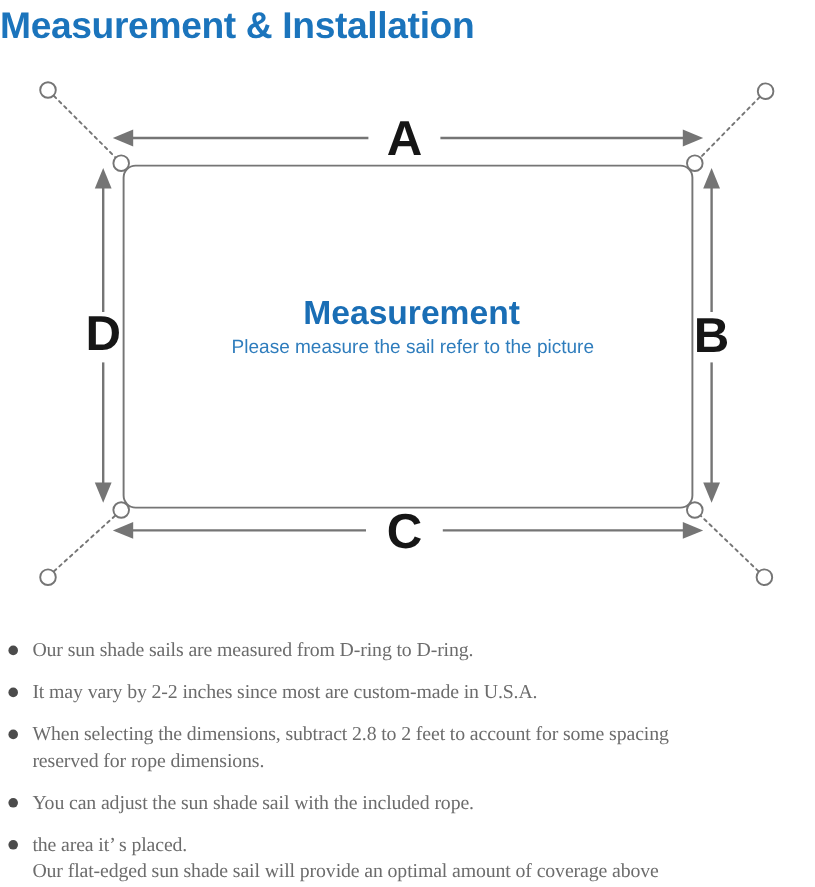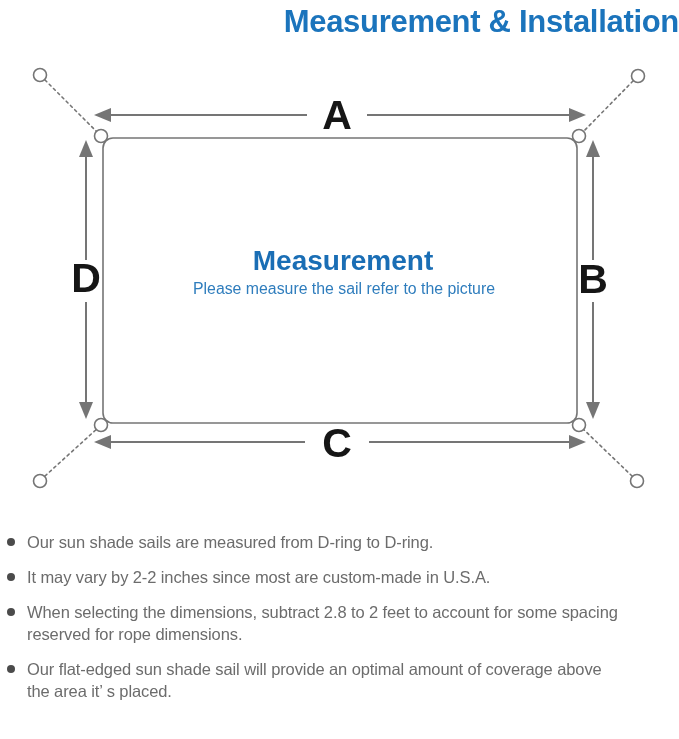--- a/index.html
+++ b/index.html
@@ -13,40 +13,41 @@
   }
   .page {
     position: relative;
     width: 679px;
     height: 739px;
     background: #ffffff;
   }
   .page-title {
     margin: 0;
     padding-top: 4px;
-    text-align: right;
+    text-align: left;
     font-size: 31px;
     font-weight: bold;
     letter-spacing: -0.3px;
     color: #1b74bc;
     font-family: "Liberation Sans", sans-serif;
   }
   .diagram-svg {
     display: block;
     margin-top: 13px;
     width: 679px;
     height: 460px;
   }
   .bullet-list {
     padding: 18px 4px 0 7px;
   }
   .bullet-row {
     display: flex;
     align-items: flex-start;
     margin-bottom: 13px;
+    font-family: Liberation Serif, serif;
   }
   .bullet-dot {
     flex: 0 0 auto;
     width: 8px;
     height: 8px;
     border-radius: 50%;
     background: #4b4b4b;
     margin-top: 7px;
     margin-right: 12px;
   }
@@ -170,23 +171,29 @@
     </div>
 
     <div class="bullet-row">
       <span class="bullet-dot"></span>
       <div class="bullet-lines">
         <div>When selecting the dimensions, subtract 2.8 to 2 feet to account for some spacing</div>
         <div>reserved for rope dimensions.</div>
       </div>
     </div>
 
+    <div class="bullet-row">
+      <span class="bullet-dot"></span>
+      <div class="bullet-lines">
+        <div>You can adjust the sun shade sail with the included rope.</div>
+      </div>
+    </div>
 
     <div class="bullet-row">
       <span class="bullet-dot"></span>
       <div class="bullet-lines">
+        <div>the area it’ s placed.</div>
         <div>Our flat-edged sun shade sail will provide an optimal amount of coverage above</div>
-        <div>the area it’ s placed.</div>
       </div>
     </div>
 
   </div>
 </div>
 
 </body></html>

